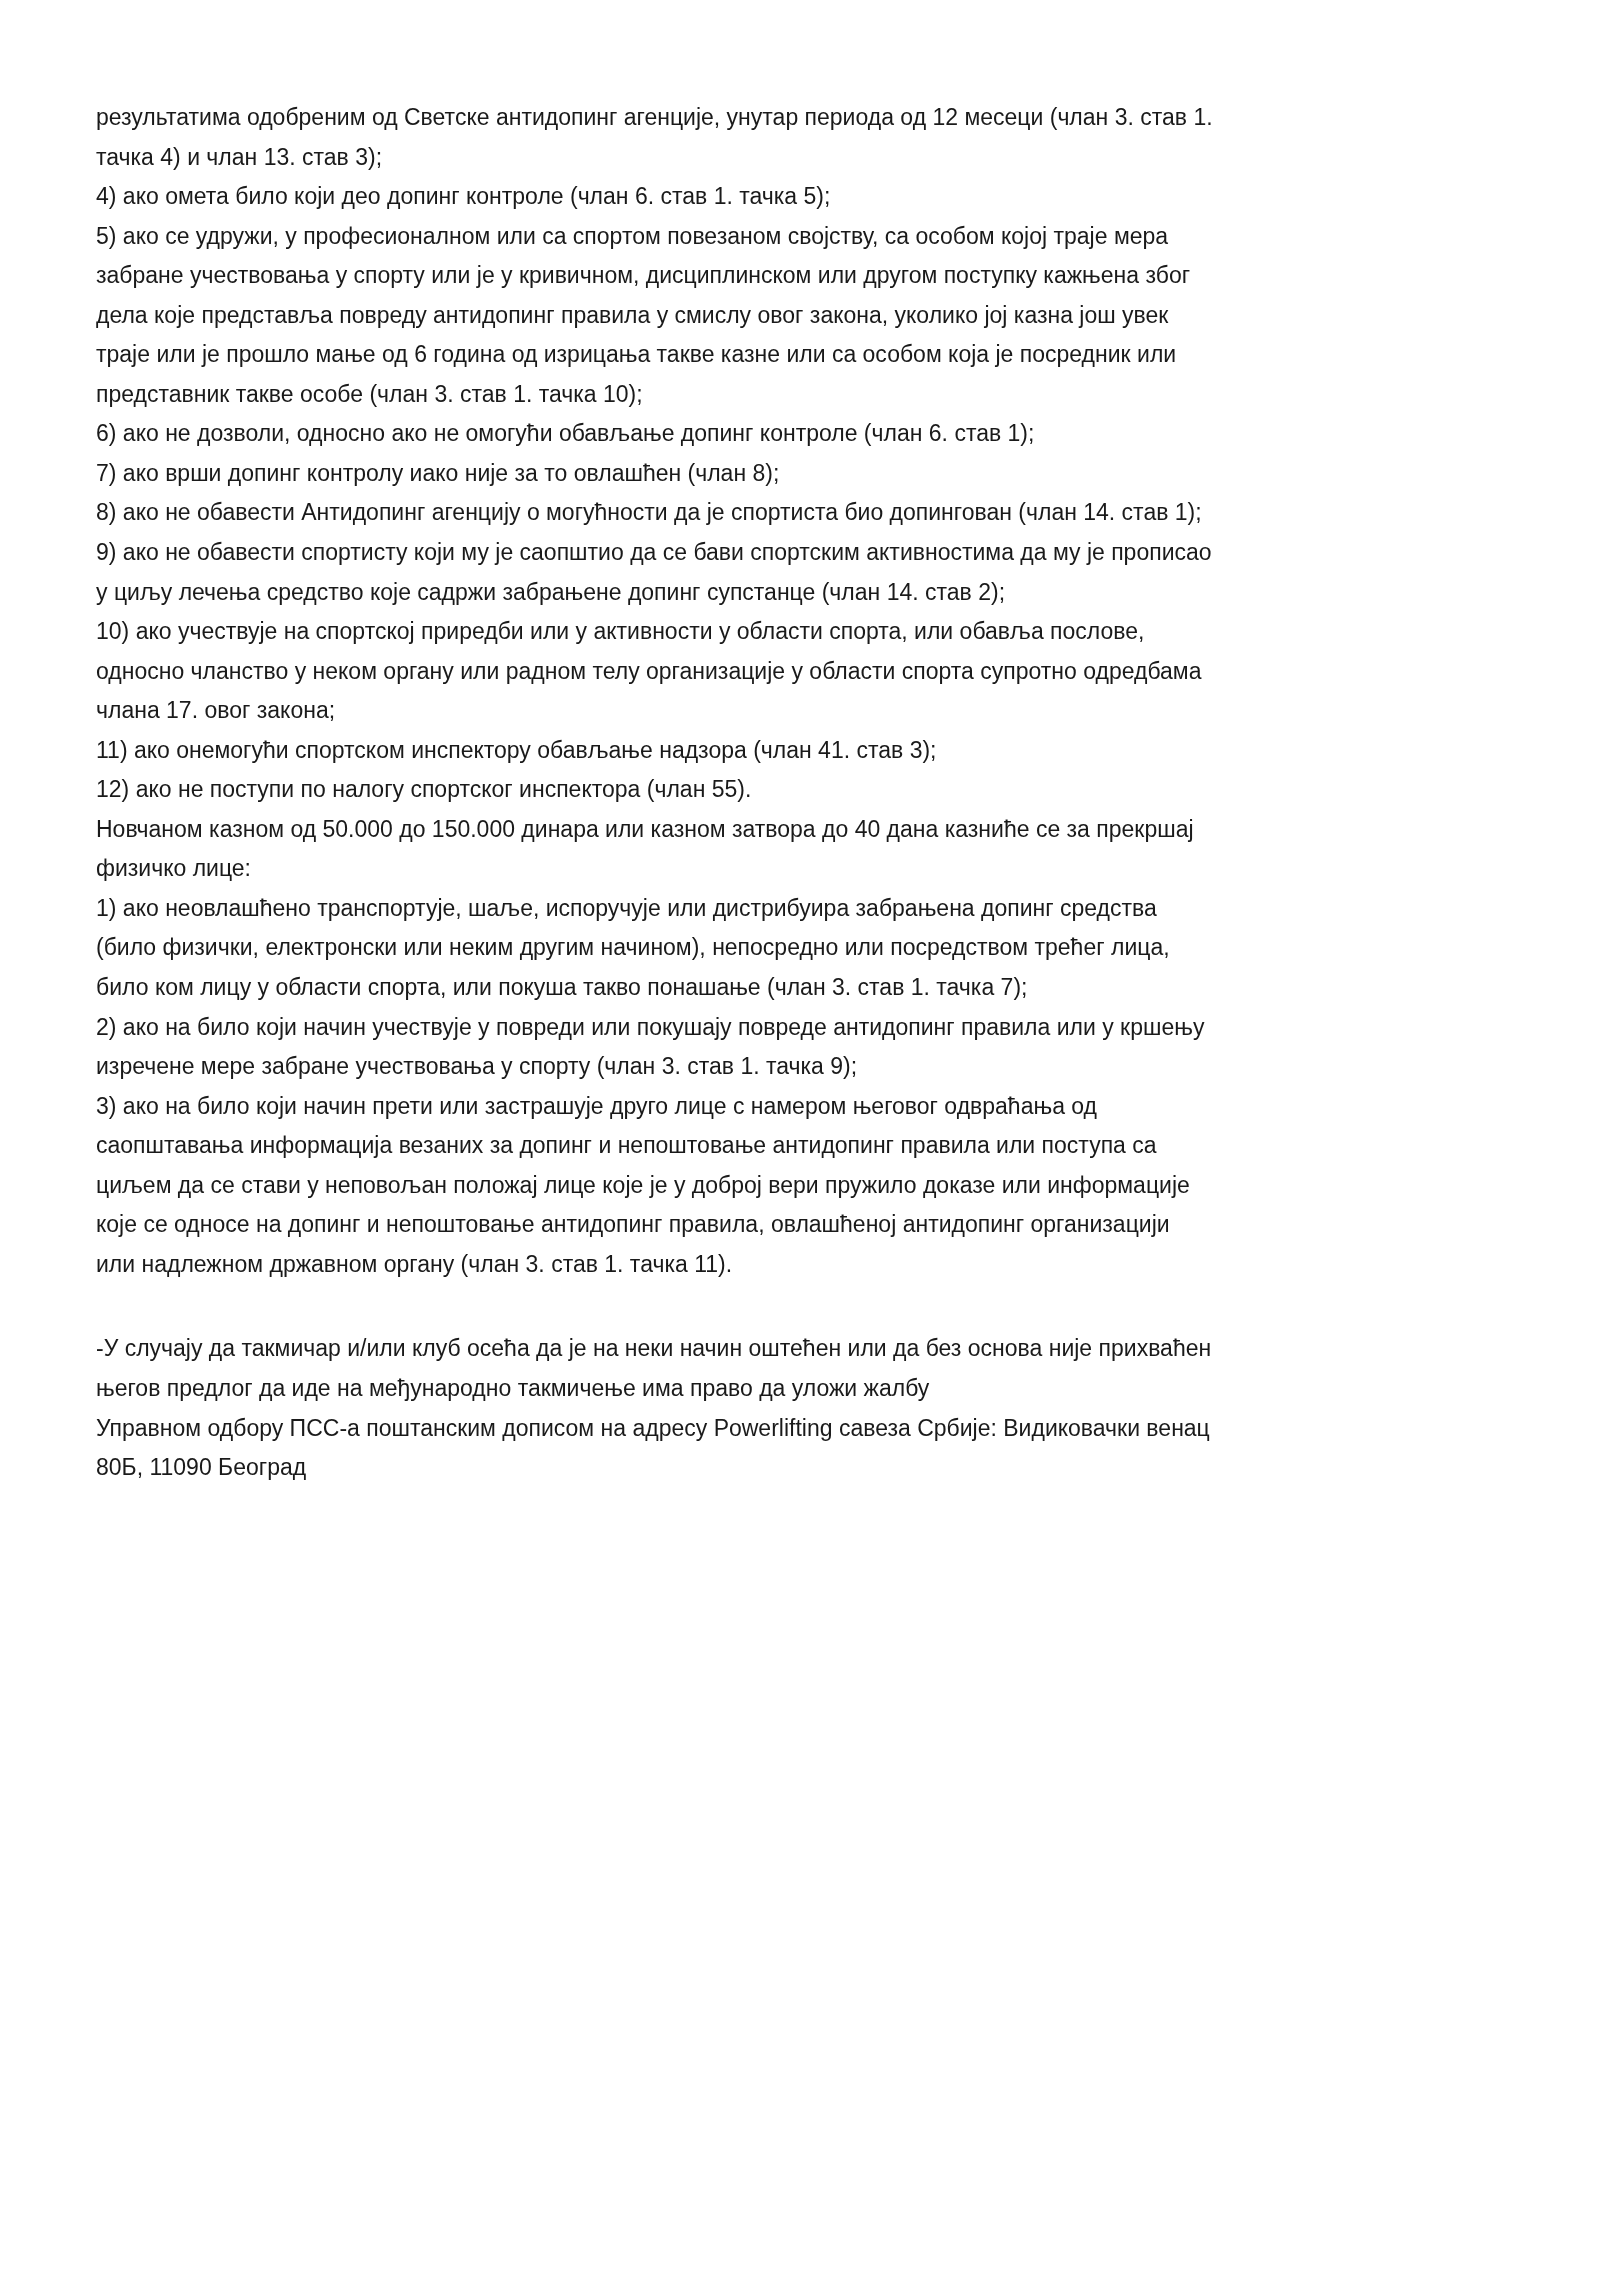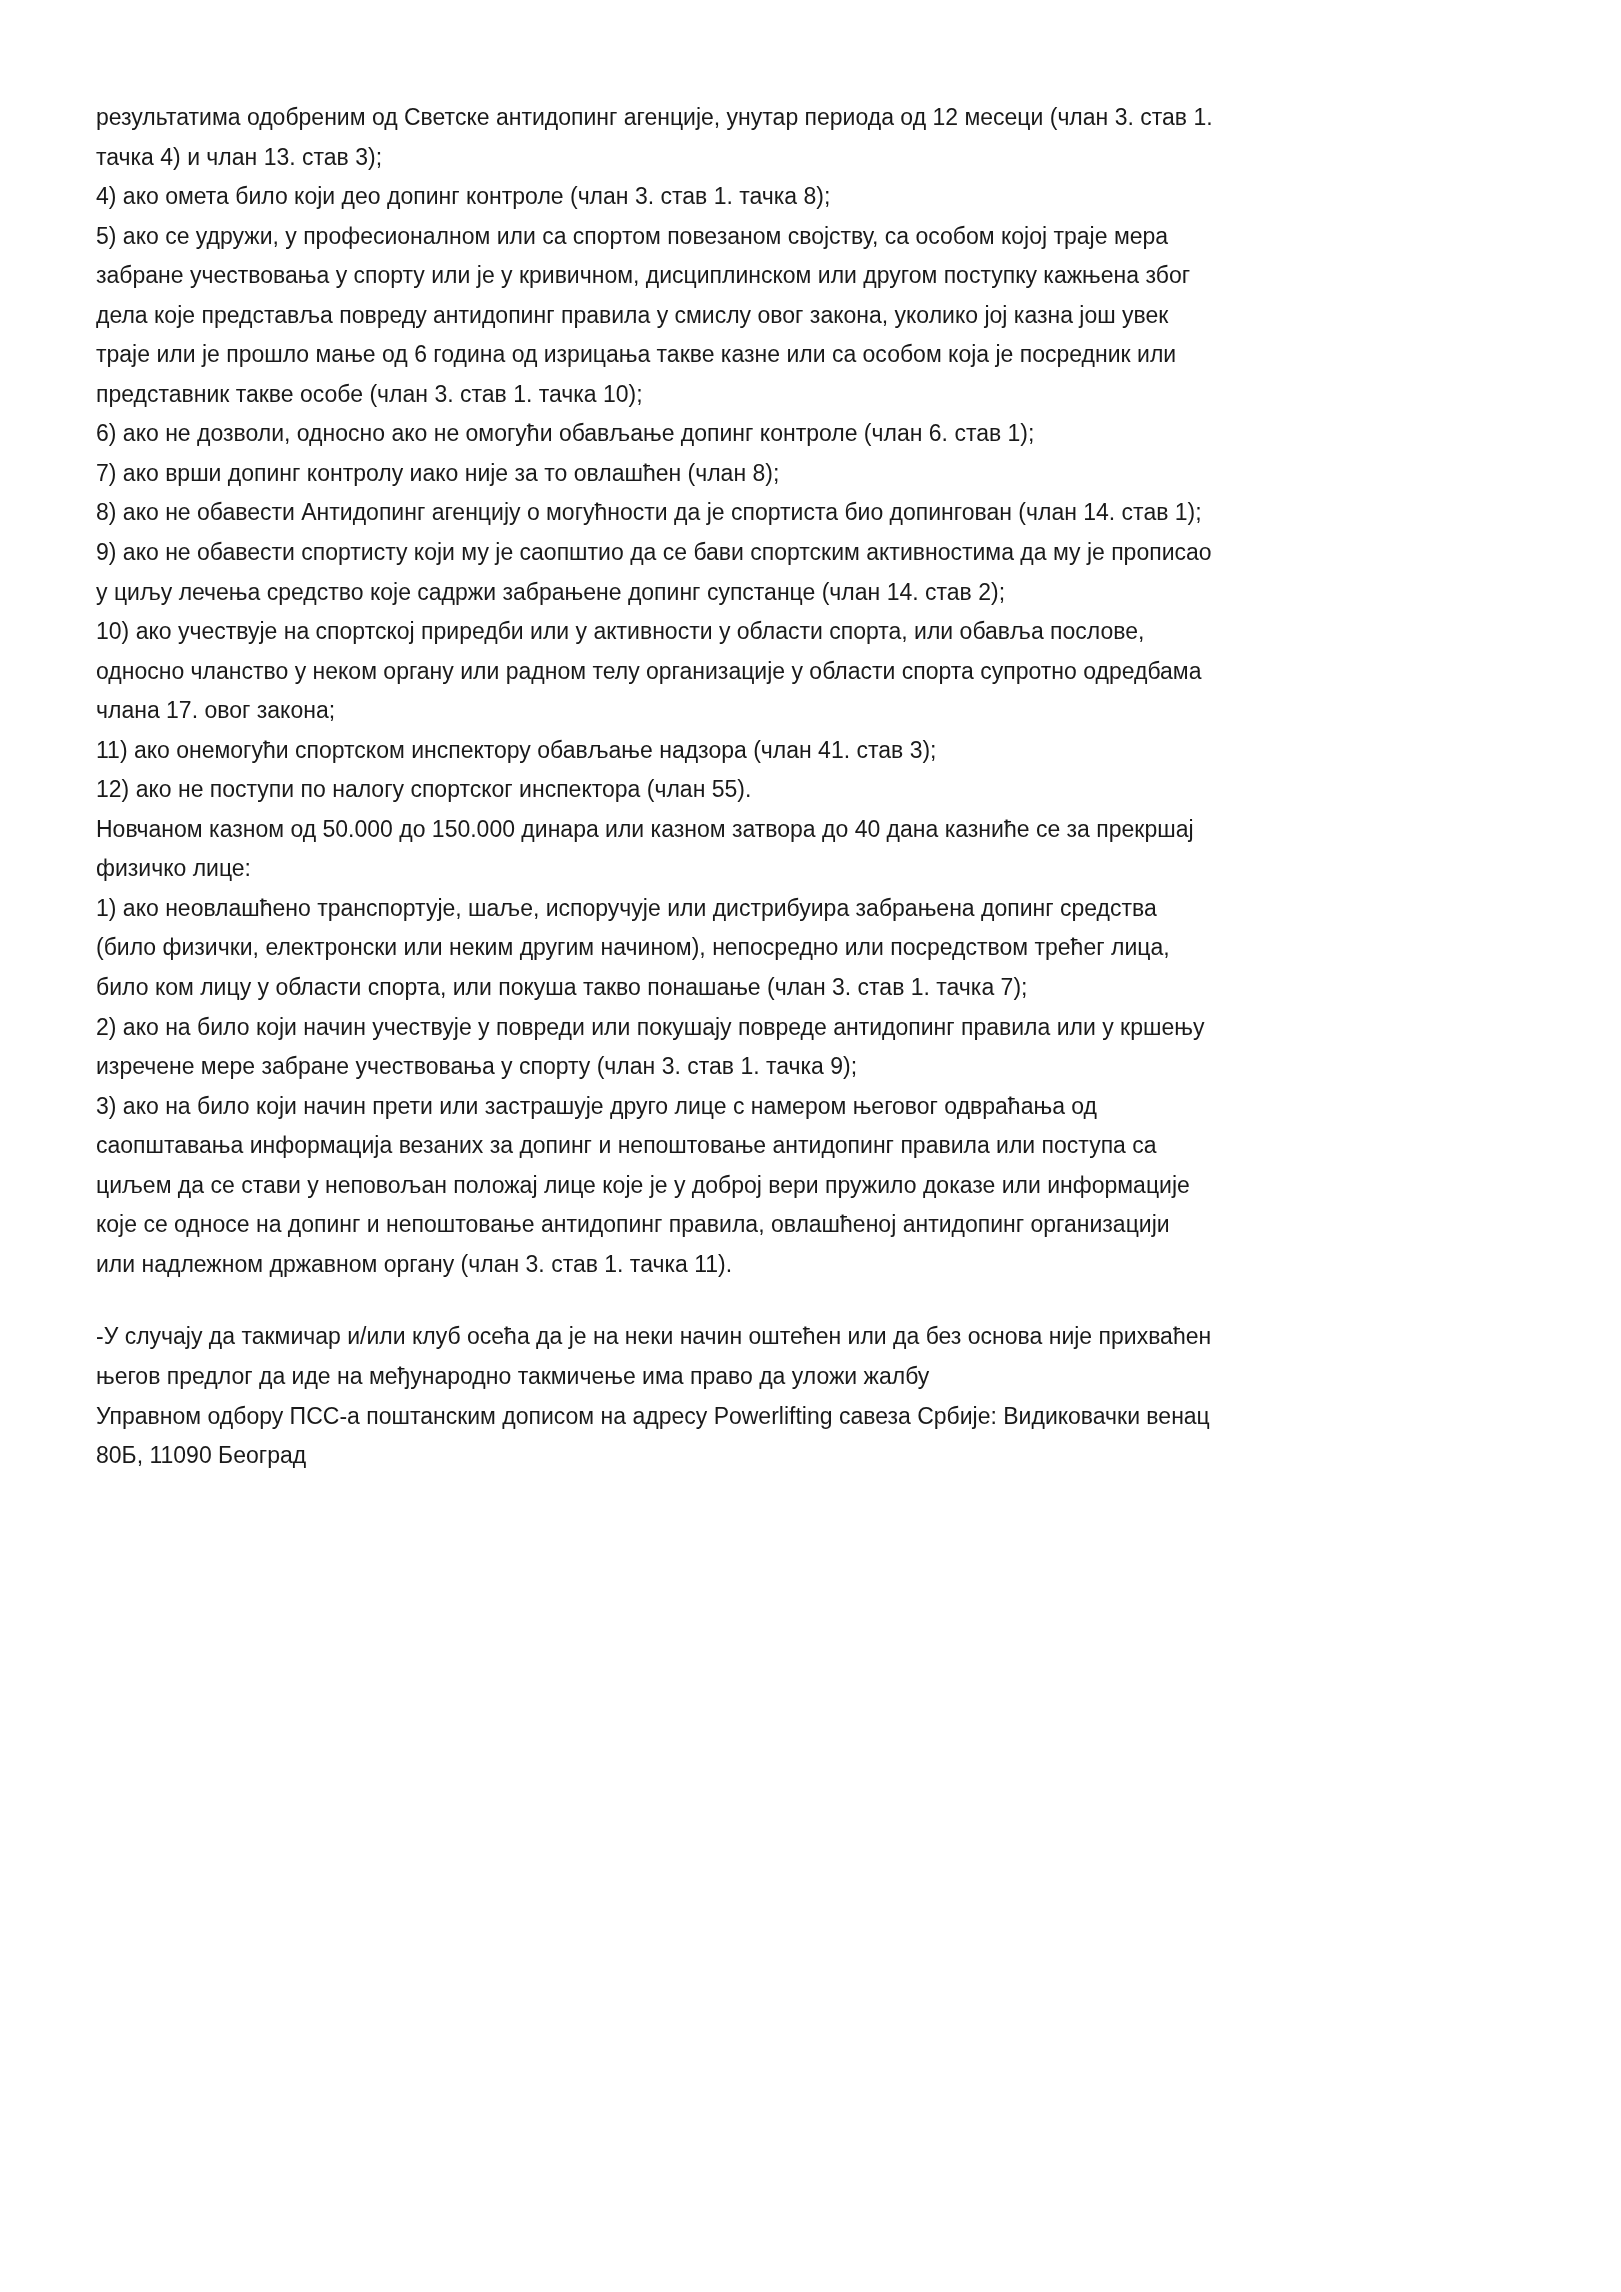--- a/index.html
+++ b/index.html
@@ -30,31 +30,31 @@
   }
   .para {
     margin: 0;
     padding: 0;
     text-indent: 0;
   }
   .spacer {
     height: 29px;
   }
   .tail-block {
-    margin-top: 4px;
+    margin-top: 16px;
   }
 </style>
 </head>
 <body>
 
 <div class="page">
   <div class="doc-body">
 
     <p class="para">результатима одобреним од Светске антидопинг агенције, унутар периода од 12 месеци (члан 3. став 1. тачка 4) и члан 13. став 3);</p>
-    <p class="para">4) ако омета било који део допинг контроле (члан 3. став 1. тачка 8);</p>
+    <p class="para">4) ако омета било који део допинг контроле (члан 6. став 1. тачка 5);</p>
     <p class="para">5) ако се удружи, у професионалном или са спортом повезаном својству, са особом којој траје мера забране учествовања у спорту или је у кривичном, дисциплинском или другом поступку кажњена због дела које представља повреду антидопинг правила у смислу овог закона, уколико јој казна још увек траје или је прошло мање од 6 година од изрицања такве казне или са особом која је посредник или представник такве особе (члан 3. став 1. тачка 10);</p>
     <p class="para">6) ако не дозволи, односно ако не омогући обављање допинг контроле (члан 6. став 1);</p>
     <p class="para">7) ако врши допинг контролу иако није за то овлашћен (члан 8);</p>
     <p class="para">8) ако не обавести Антидопинг агенцију о могућности да је спортиста био допингован (члан 14. став 1);</p>
     <p class="para">9) ако не обавести спортисту који му је саопштио да се бави спортским активностима да му је прописао у циљу лечења средство које садржи забрањене допинг супстанце (члан 14. став 2);</p>
     <p class="para">10) ако учествује на спортској приредби или у активности у области спорта, или обавља послове, односно чланство у неком органу или радном телу организације у области спорта супротно одредбама члана 17. овог закона;</p>
     <p class="para">11) ако онемогући спортском инспектору обављање надзора (члан 41. став 3);</p>
     <p class="para">12) ако не поступи по налогу спортског инспектора (члан 55).</p>
     <p class="para">Новчаном казном од 50.000 до 150.000 динара или казном затвора до 40 дана казниће се за прекршај физичко лице:</p>
     <p class="para">1) ако неовлашћено транспортује, шаље, испоручује или дистрибуира забрањена допинг средства (било физички, електронски или неким другим начином), непосредно или посредством трећег лица, било ком лицу у области спорта, или покуша такво понашање (члан 3. став 1. тачка 7);</p>

